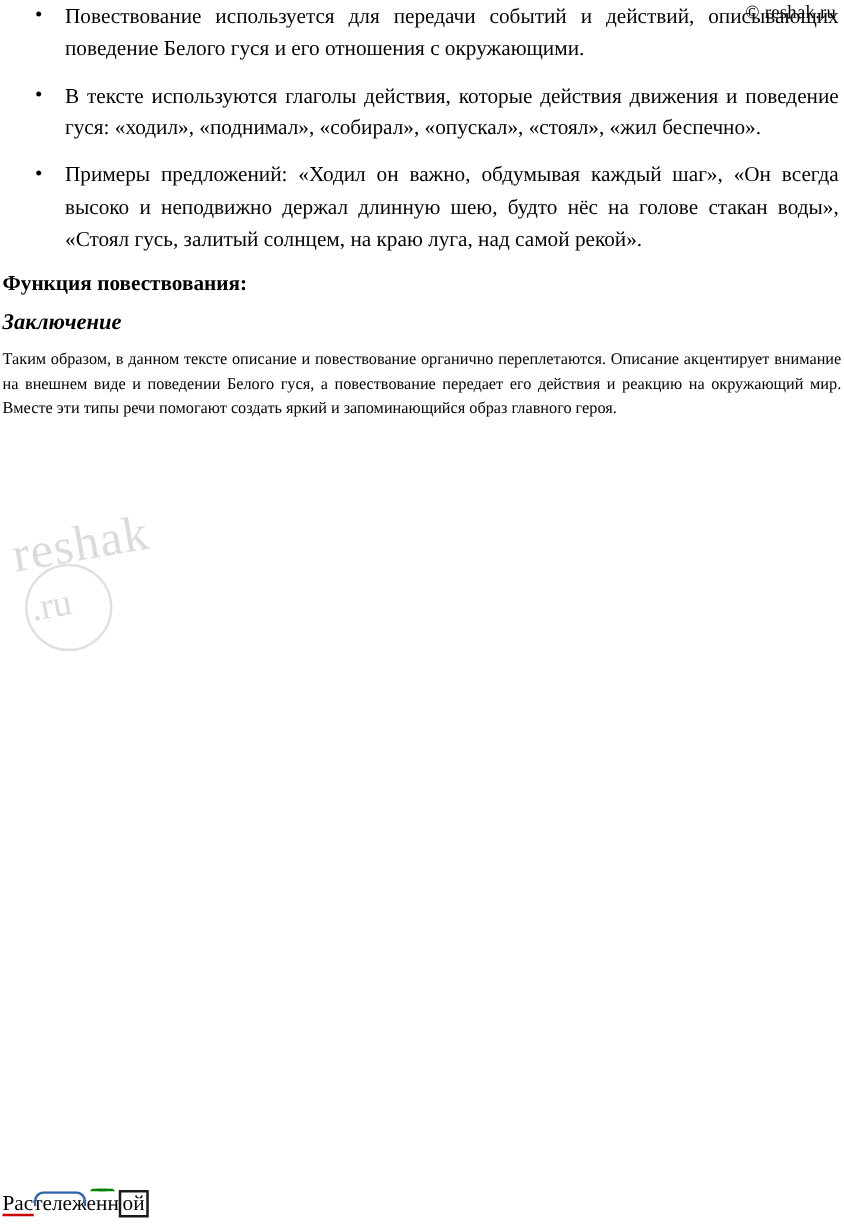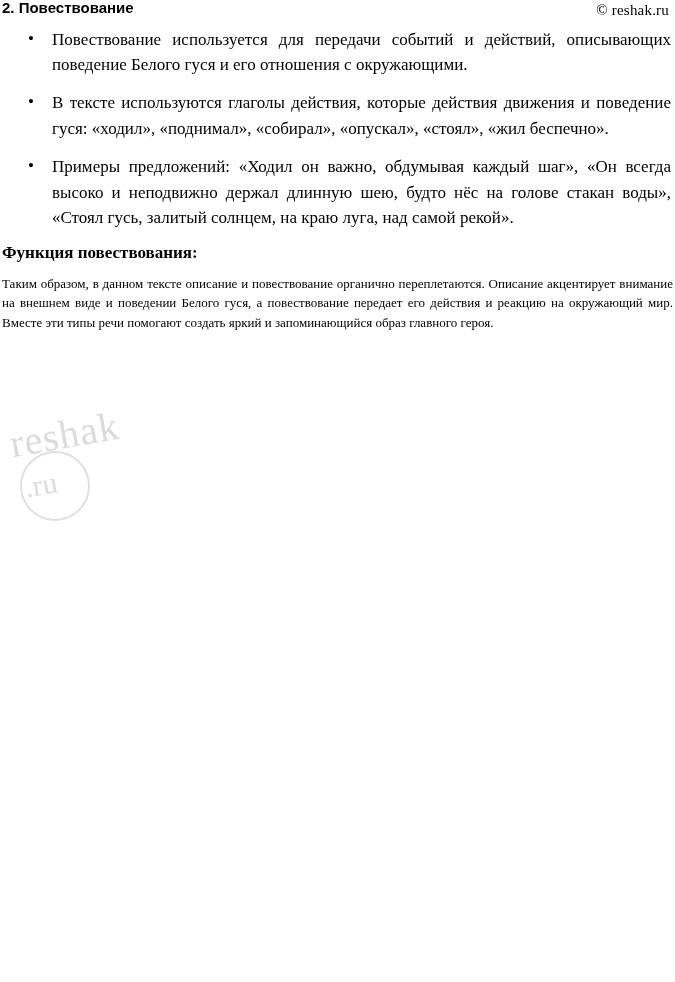--- a/index.html
+++ b/index.html
@@ -191,29 +191,34 @@
 <div class="page">
 
   <div class="watermark-corner">© reshak.ru</div>
 
   <div class="watermark-big">
     <div class="wm-circle"></div>
     <div class="wm-text">reshak</div>
     <div class="wm-sub">.ru</div>
   </div>
 
-  <h2 class="section-title">2. Повествование</h2>
 
 
   <ul class="bullets">
     <li>Повествование используется для передачи событий и действий, описывающих поведение Белого гуся и его отношения с окружающими.</li>
     <li>В тексте используются глаголы действия, которые действия движения и поведение гуся: «ходил», «поднимал», «собирал», «опускал», «стоял», «жил беспечно».</li>
     <li>Примеры предложений: «Ходил он важно, обдумывая каждый шаг», «Он всегда высоко и неподвижно держал длинную шею, будто нёс на голове стакан воды», «Стоял гусь, залитый солнцем, на краю луга, над самой рекой».</li>
   </ul>
 
   <div class="subhead">Функция повествования:</div>
 
 
+  <div class="subhead-italic">Заключение</div>
 
   <p class="body-par">Таким образом, в данном тексте описание и повествование органично переплетаются. Описание акцентирует внимание на внешнем виде и поведении Белого гуся, а повествование передает его действия и реакцию на окружающий мир. Вместе эти типы речи помогают создать яркий и запоминающийся образ главного героя.</p>
 
+  <div class="parsed-word">
+    <span class="pw-inner">
+      <span class="pw-seg pw-prefix">Рас</span><span class="pw-seg pw-root"><span class="pw-root-arc"></span><span>тележ</span></span><span class="pw-seg"><span class="pw-suffix-mark"></span><span>енн</span></span><span class="pw-ending">ой</span>
+    </span>
+  </div>
 
 </div>
 
 </body></html>

